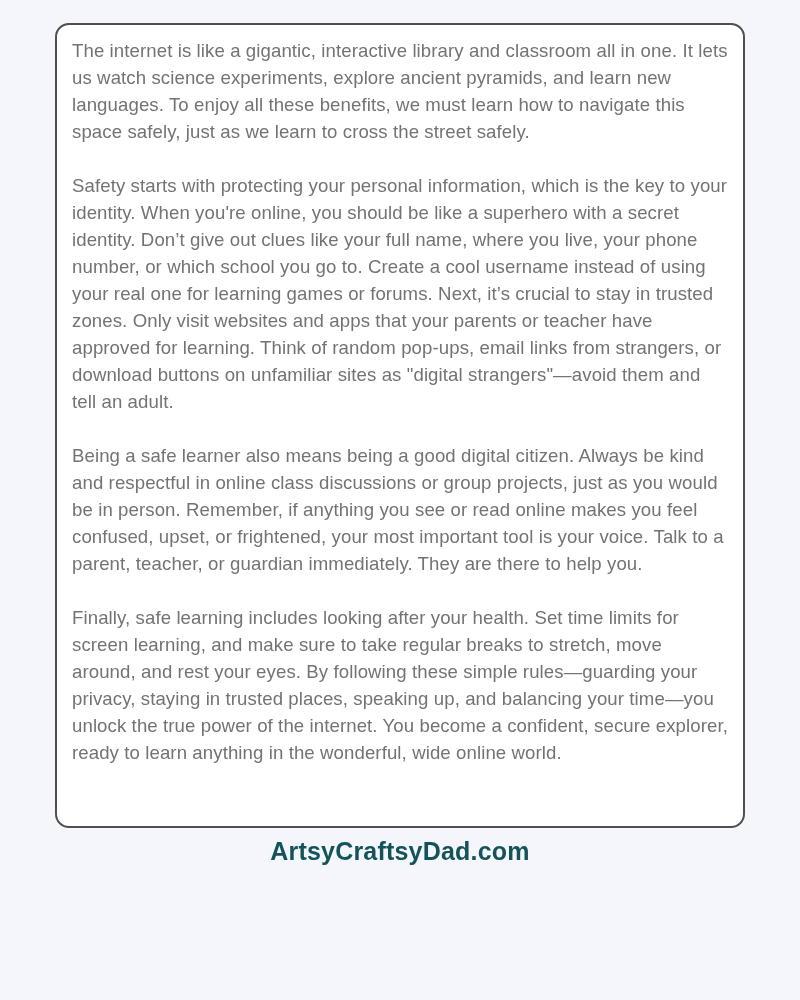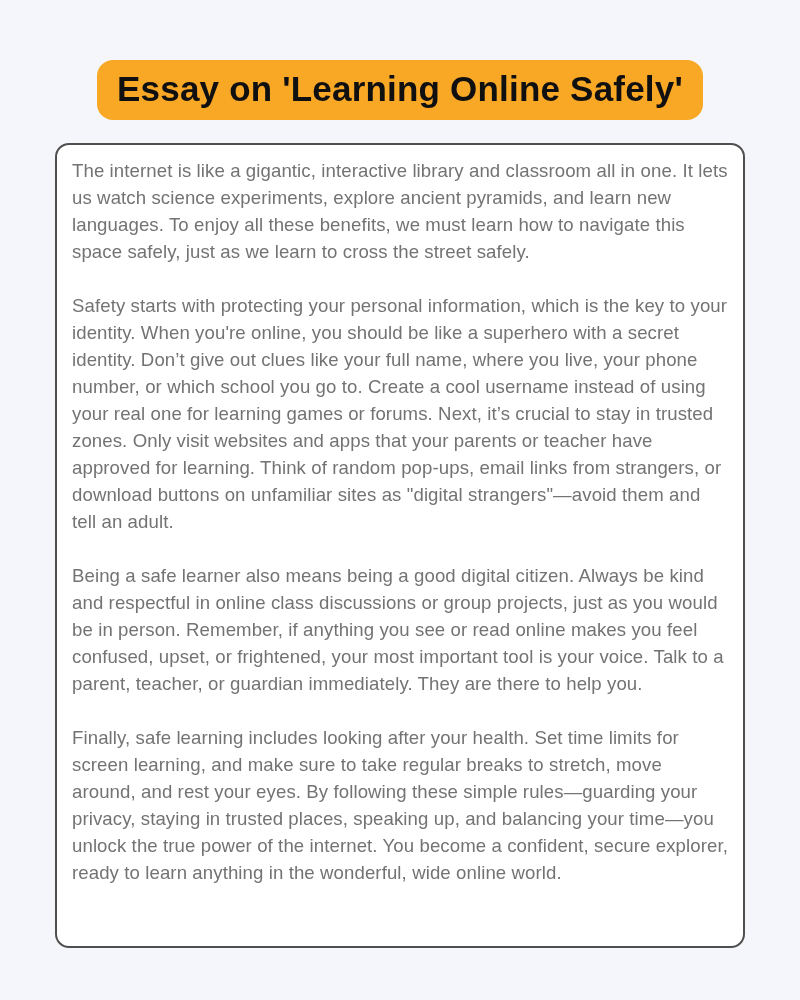--- a/index.html
+++ b/index.html
@@ -58,25 +58,25 @@
     font-weight: 700;
     color: #14535a;
     letter-spacing: 0.2px;
   }
 </style>
 </head>
 <body>
 
 <div class="page">
 
-  <div class="title-banner">
-    <span class="title-text">Essay on 'Learning Online Safely'</span>
-  </div>
 
   <div class="essay-box">
     <p>The internet is like a gigantic, interactive library and classroom all in one. It lets us watch science experiments, explore ancient pyramids, and learn new languages. To enjoy all these benefits, we must learn how to navigate this space safely, just as we learn to cross the street safely.</p>
     <p>Safety starts with protecting your personal information, which is the key to your identity. When you're online, you should be like a superhero with a secret identity. Don’t give out clues like your full name, where you live, your phone number, or which school you go to. Create a cool username instead of using your real one for learning games or forums. Next, it’s crucial to stay in trusted zones. Only visit websites and apps that your parents or teacher have approved for learning. Think of random pop-ups, email links from strangers, or download buttons on unfamiliar sites as "digital strangers"—avoid them and tell an adult.</p>
     <p>Being a safe learner also means being a good digital citizen. Always be kind and respectful in online class discussions or group projects, just as you would be in person. Remember, if anything you see or read online makes you feel confused, upset, or frightened, your most important tool is your voice. Talk to a parent, teacher, or guardian immediately. They are there to help you.</p>
     <p>Finally, safe learning includes looking after your health. Set time limits for screen learning, and make sure to take regular breaks to stretch, move around, and rest your eyes. By following these simple rules—guarding your privacy, staying in trusted places, speaking up, and balancing your time—you unlock the true power of the internet. You become a confident, secure explorer, ready to learn anything in the wonderful, wide online world.</p>
   </div>
 
+  <div class="site-footer">
+    <span class="site-name">ArtsyCraftsyDad.com</span>
+  </div>
 
 </div>
 
 </body></html>

